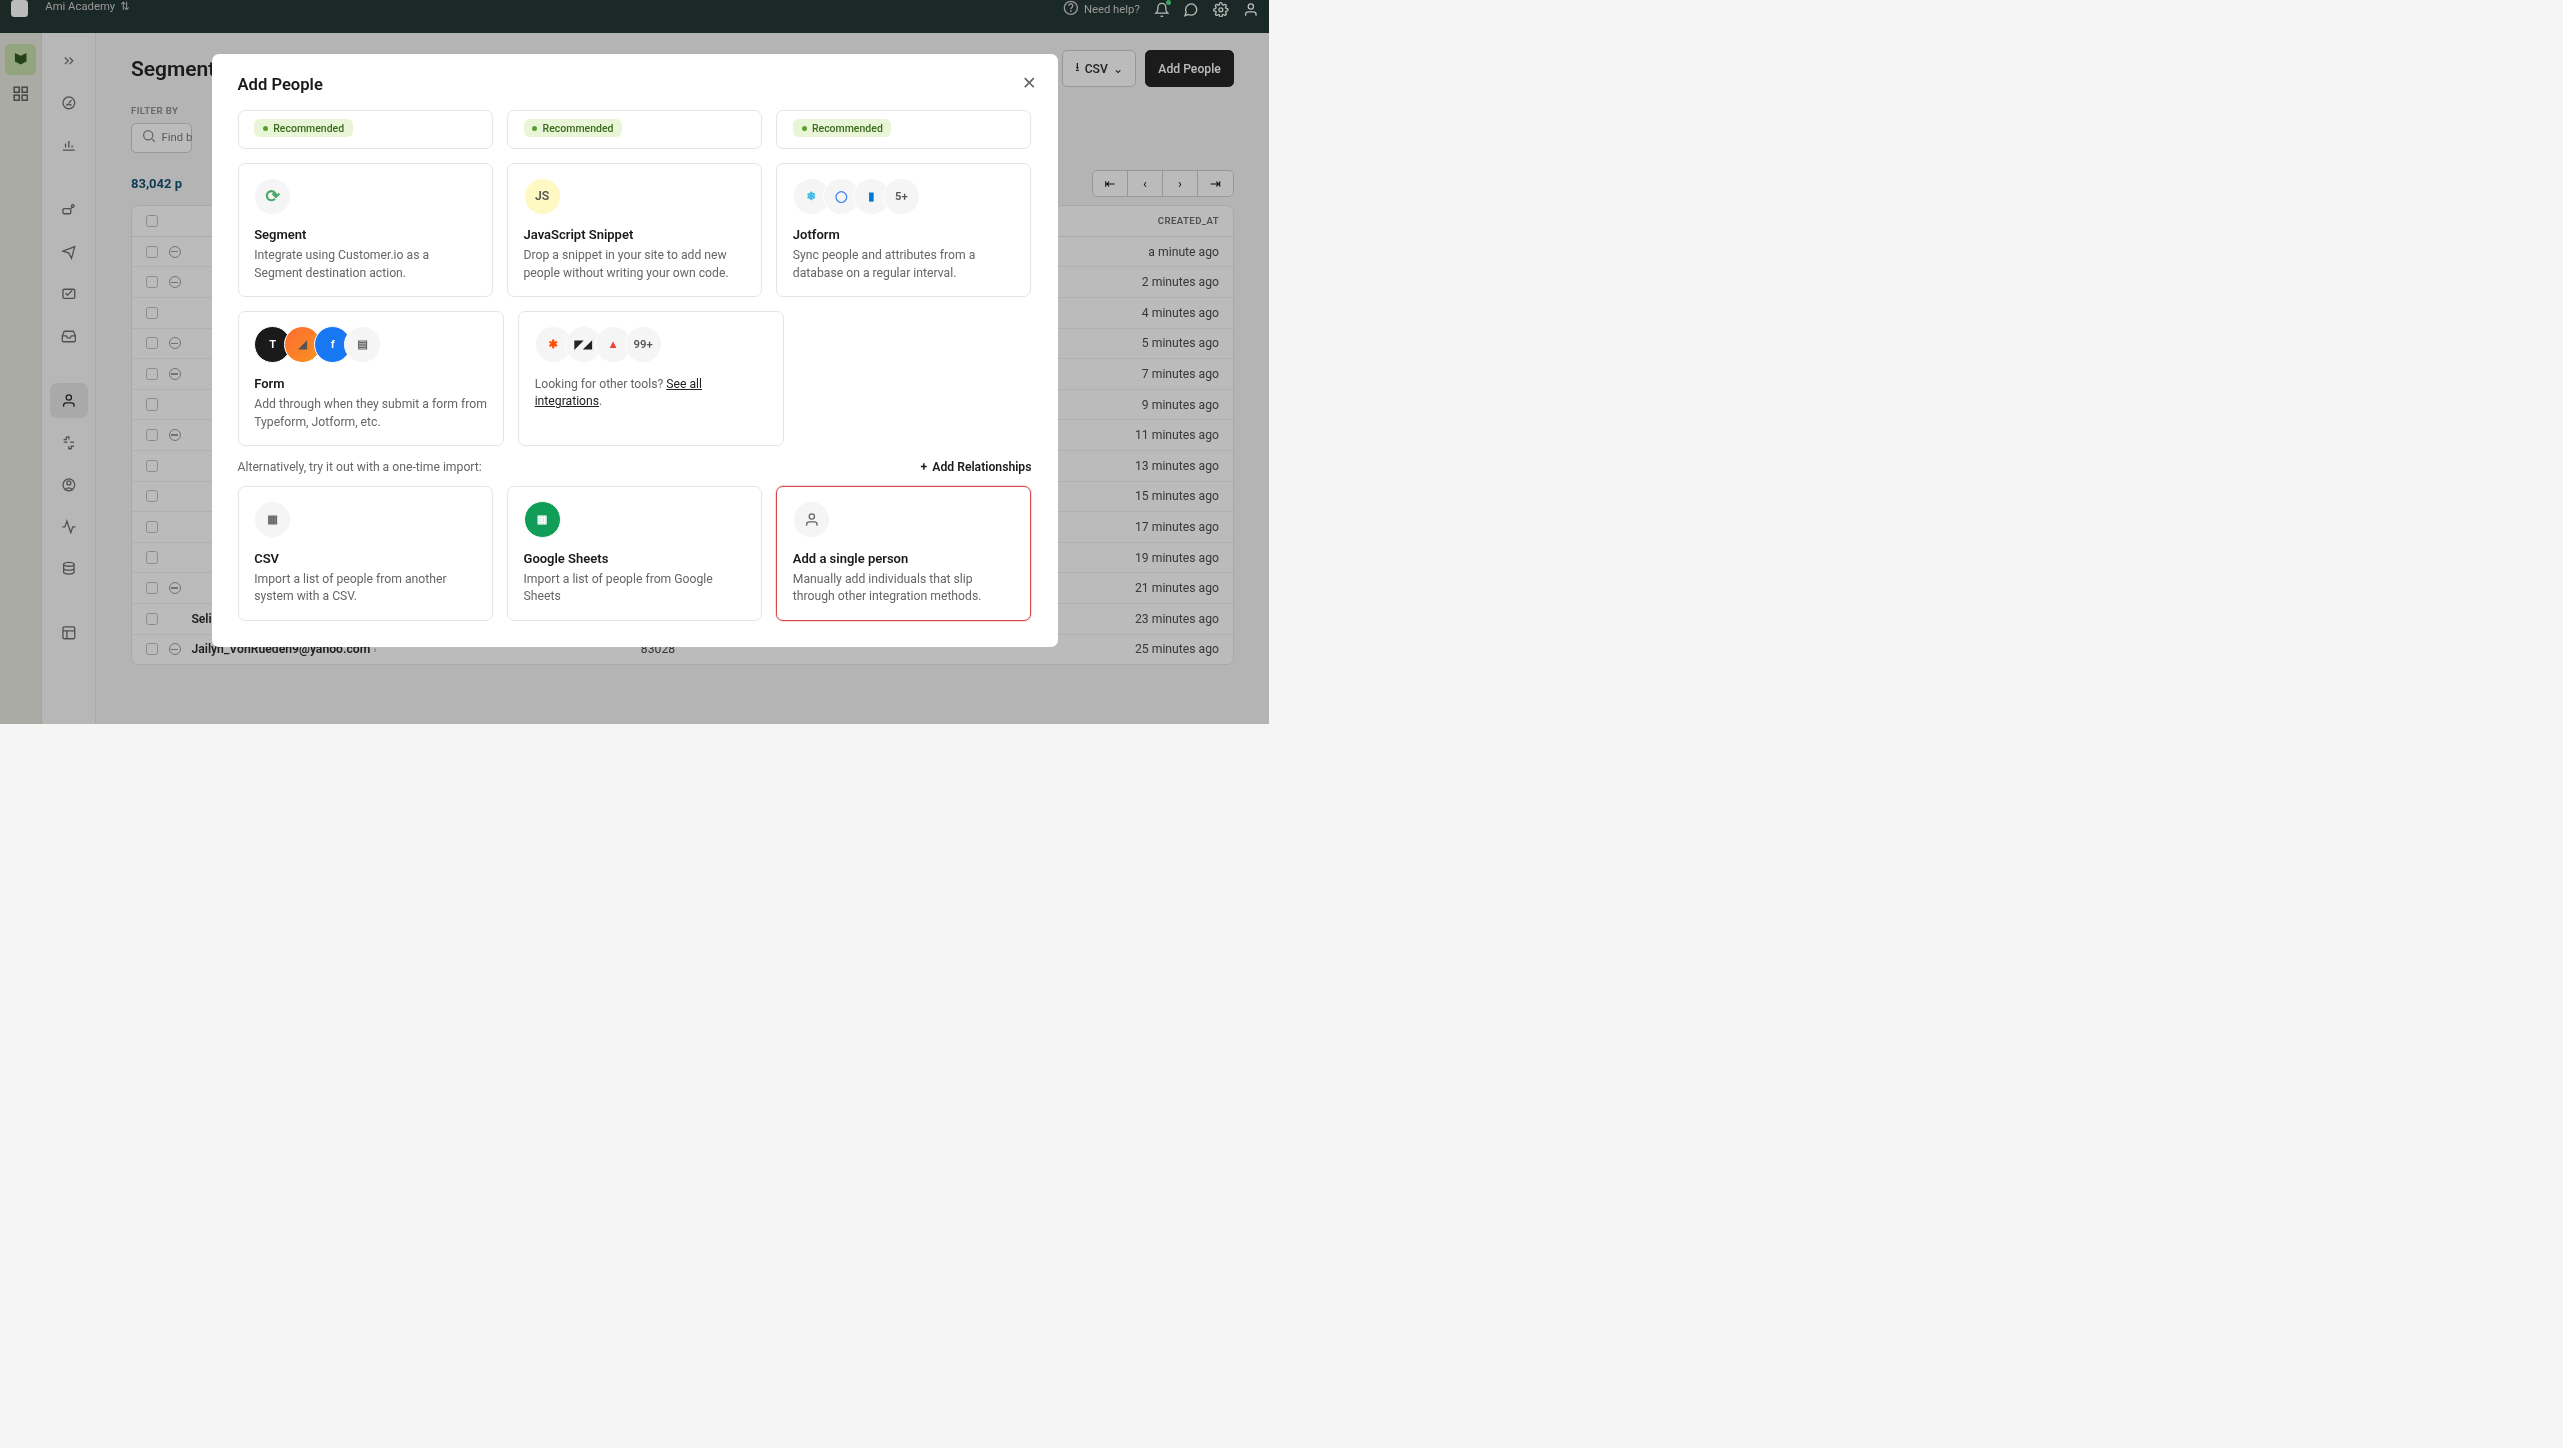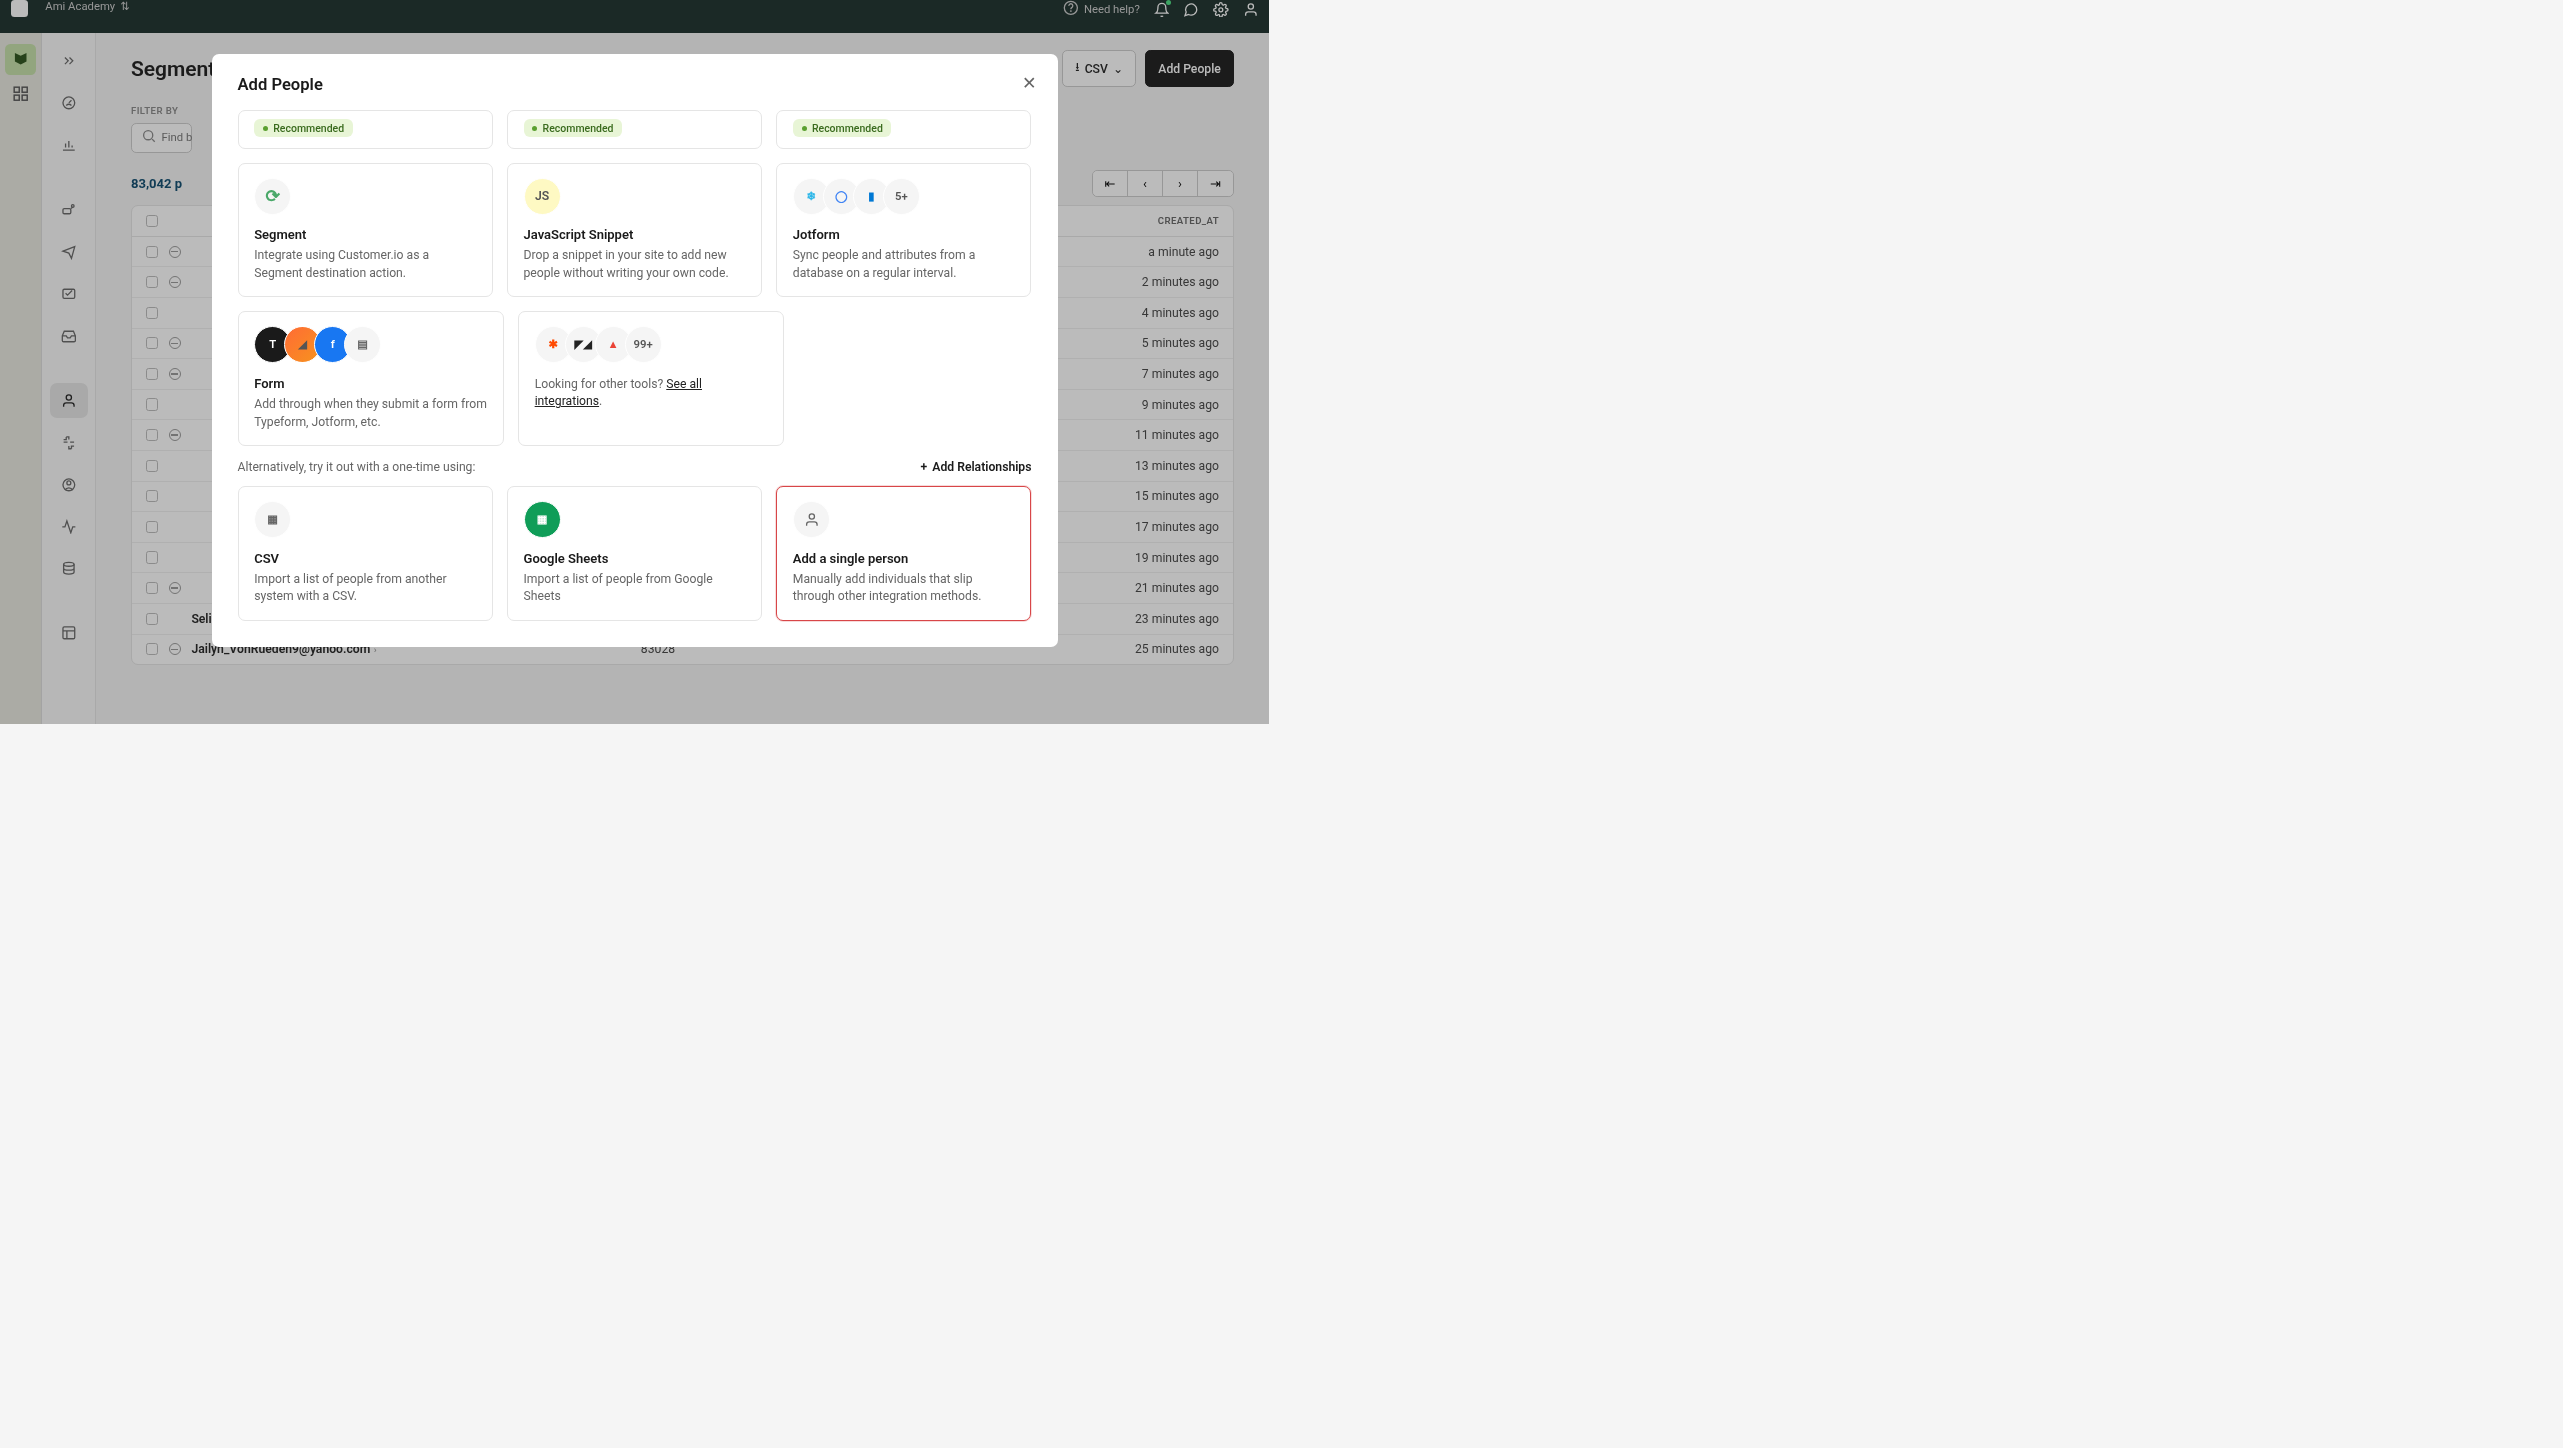--- a/index.html
+++ b/index.html
@@ -406,21 +406,21 @@
           <div class="icon-circle">99+</div>
         </div>
         <div class="card-desc">
           <span>Looking for other tools? </span><a href="#">See all integrations</a>.
         </div>
       </div>
       <div style="flex:1"></div>
     </div>
 
     <div class="alt-row">
-      <div class="alt-text">Alternatively, try it out with a one-time using:</div>
+      <div class="alt-text">Alternatively, try it out with a one-time import:</div>
       <div class="add-rel">
         <span>+</span>
         <span>Add Relationships</span>
       </div>
     </div>
 
     <div class="card-row" style="margin-bottom:0">
       <div class="card">
         <div class="card-icons">
             <div class="icon-circle csv">▦</div>

